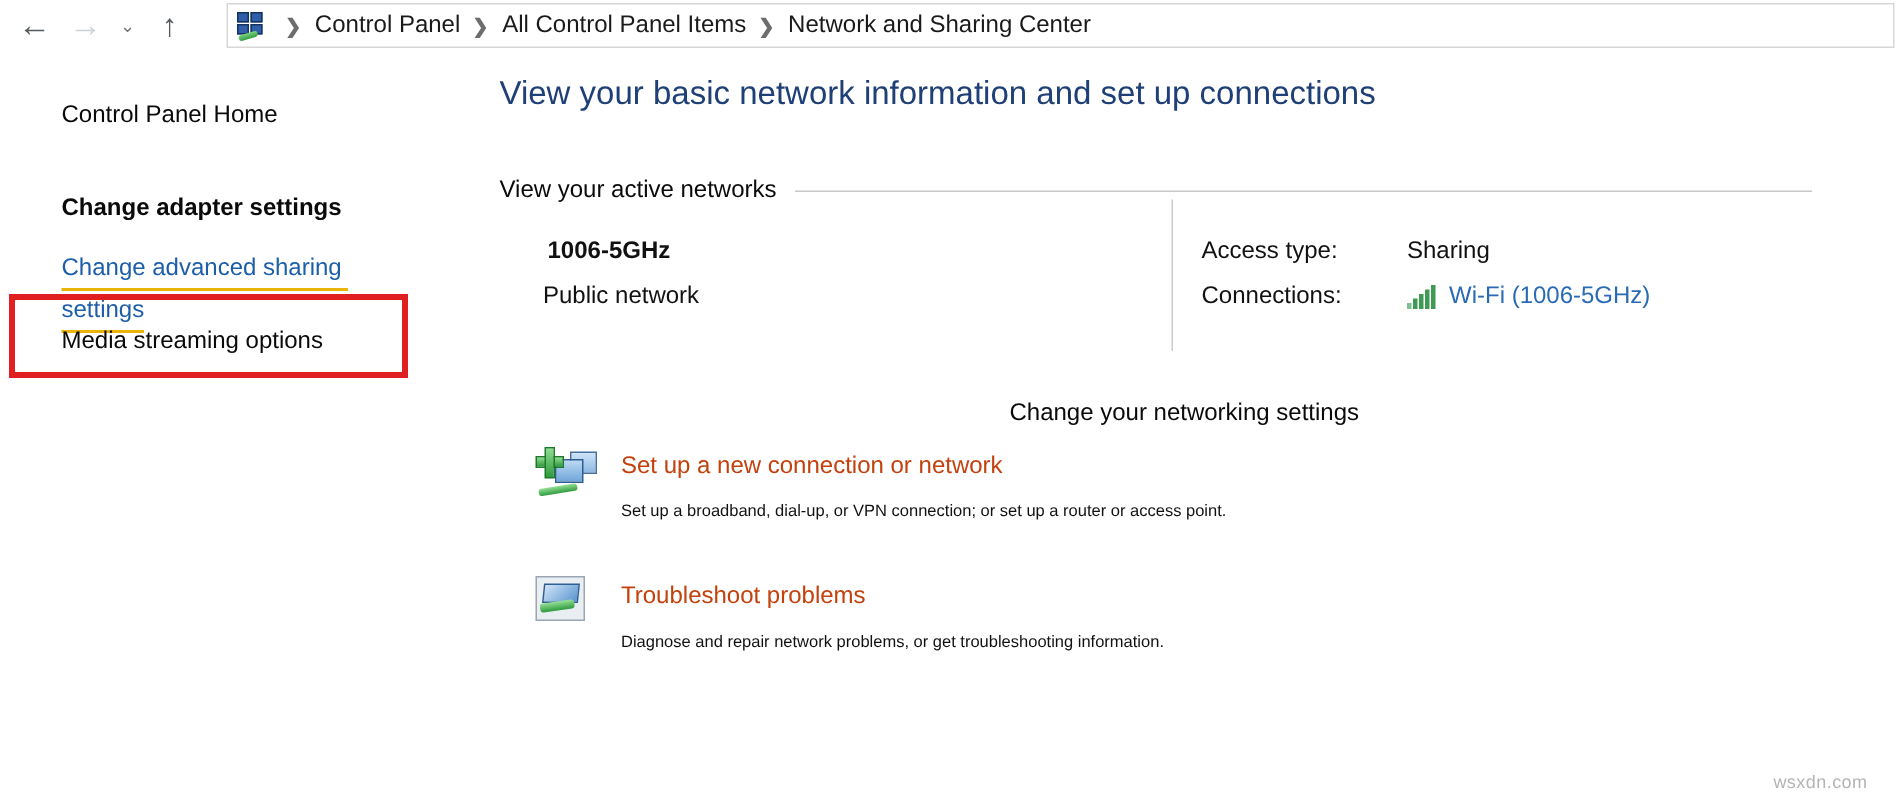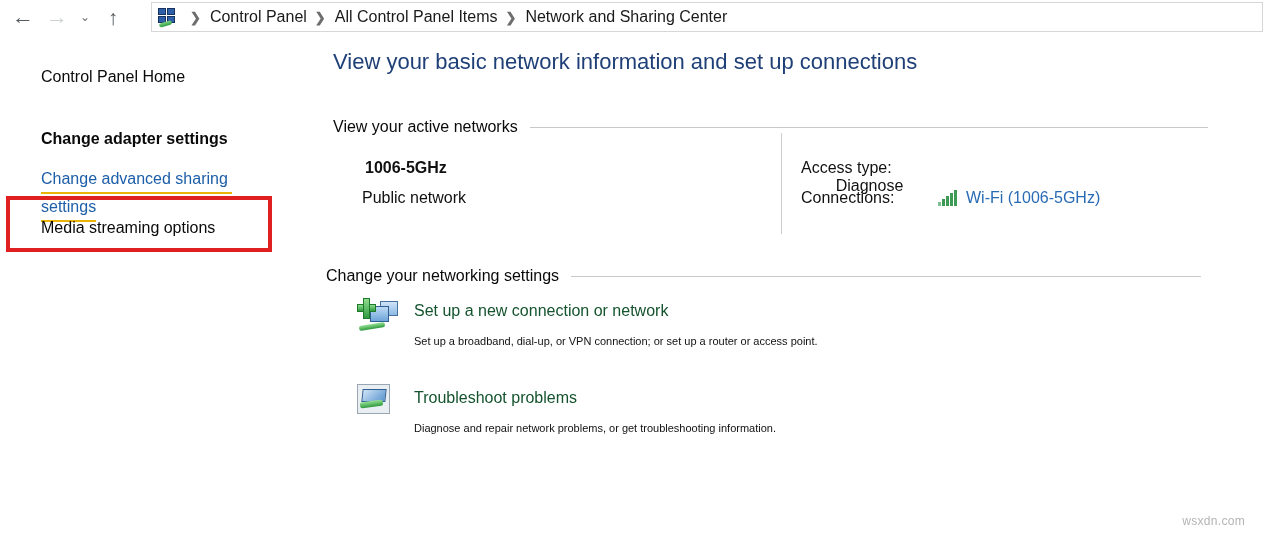--- a/index.html
+++ b/index.html
@@ -162,21 +162,21 @@
     white-space: nowrap;
     flex: none;
   }
   .group-head .gh-rule {
     height: 1px;
     background: #c8c8c8;
     flex: 1 1 auto;
     margin-left: 12px;
   }
   .group-active   { left: 333px; top: 72px; margin-top: 12px; }
-  .group-settings { left: 326px; top: 233px; }
+  .group-settings { left: 352px; top: 233px; flex-direction: column; }
 
   
   .net-name {
     position: absolute;
     left: 365px; top: 125px;
     font-size: 16px;
     font-weight: bold;
     color: #111111;
     white-space: nowrap;
   }
@@ -193,21 +193,21 @@
     width: 1px;
     height: 101px;
     background: #cccccc;
   }
   .detail-row {
     position: absolute;
     display: flex;
     align-items: center;
     white-space: nowrap;
   }
-  .detail-row.access { left: 801px; top: 125px; flex-direction: column; }
+  .detail-row.access { left: 801px; top: 125px; }
   .detail-row.conn   { left: 801px; top: 155px; }
   .detail-label {
     font-size: 16px;
     color: #111111;
     width: 137px;
     flex: none;
   }
   .detail-value {
     font-size: 16px;
     color: #111111;
@@ -249,21 +249,21 @@
 
   .task-icon {
     position: absolute;
     left: 0; top: 0;
     width: 44px; height: 42px;
   }
   .task-link {
     position: absolute;
     left: 58px; top: 5px;
     font-size: 16px;
-    color: #14532d;
+    color: #c2410c;
     white-space: nowrap;
     cursor: pointer;
   }
   .task-desc {
     position: absolute;
     left: 58px; top: 38px;
     font-size: 11px;
     color: #111111;
     white-space: nowrap;
   }
@@ -398,21 +398,21 @@
     <span class="gh-rule"></span>
   </div>
 
   <div class="net-name">1006-5GHz</div>
   <div class="net-type">Public network</div>
 
   <div class="vdivider"></div>
 
   <div class="detail-row access">
     <span class="detail-label">Access type:</span>
-    <span class="detail-value">Diagnose</span>
+    <span class="detail-value">Sharing</span>
   </div>
 
   <div class="detail-row conn">
     <span class="detail-label">Connections:</span>
     <span class="wifi-icon">
       <i></i>
         <i></i>
         <i></i>
         <i></i>
         <i></i>

